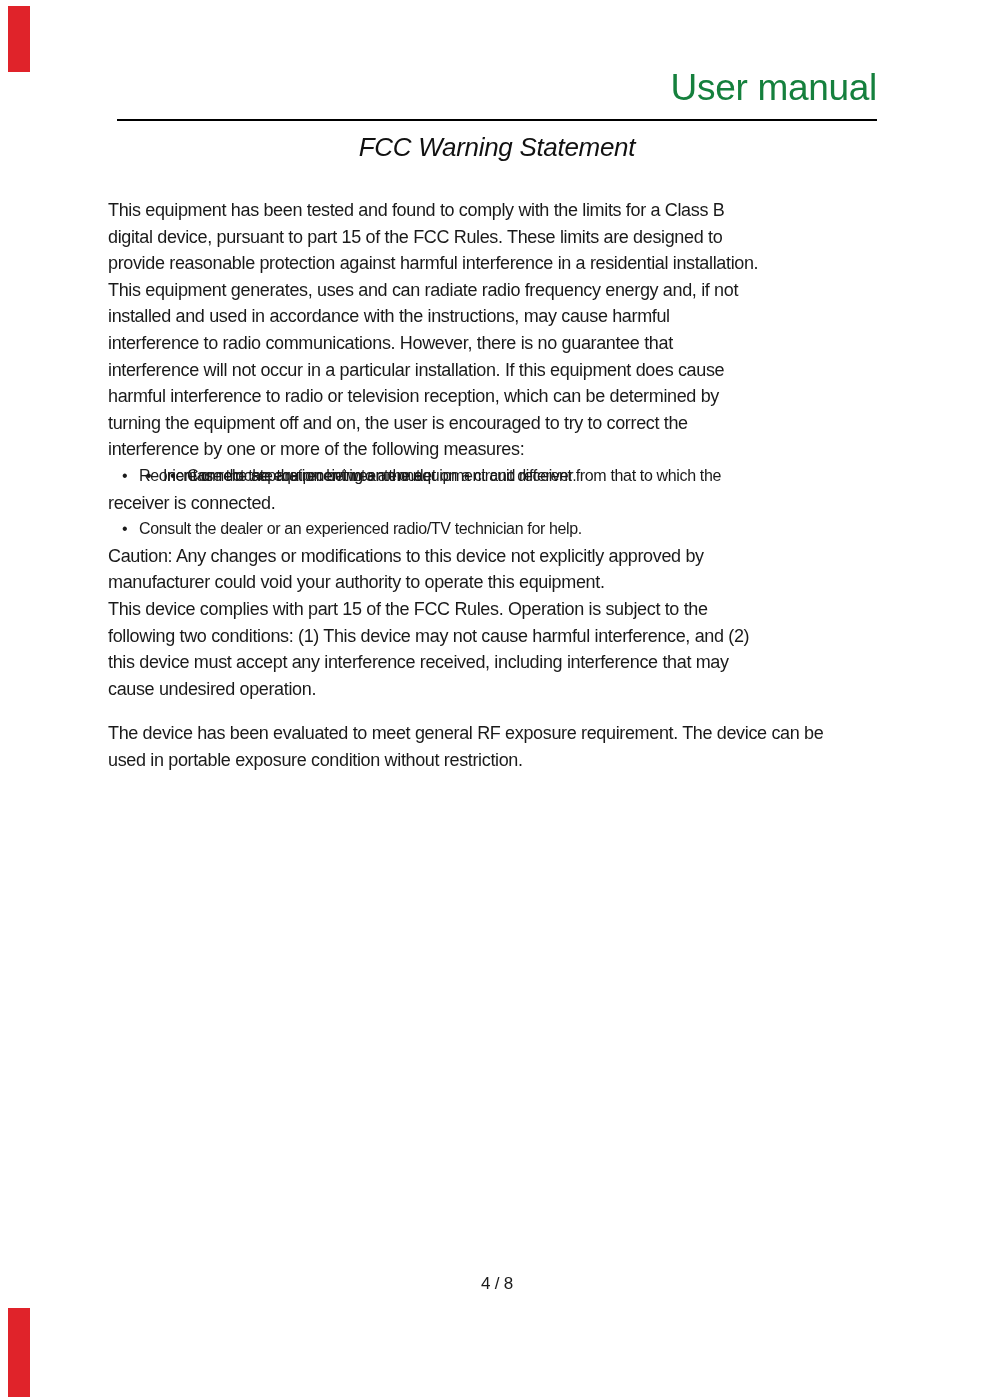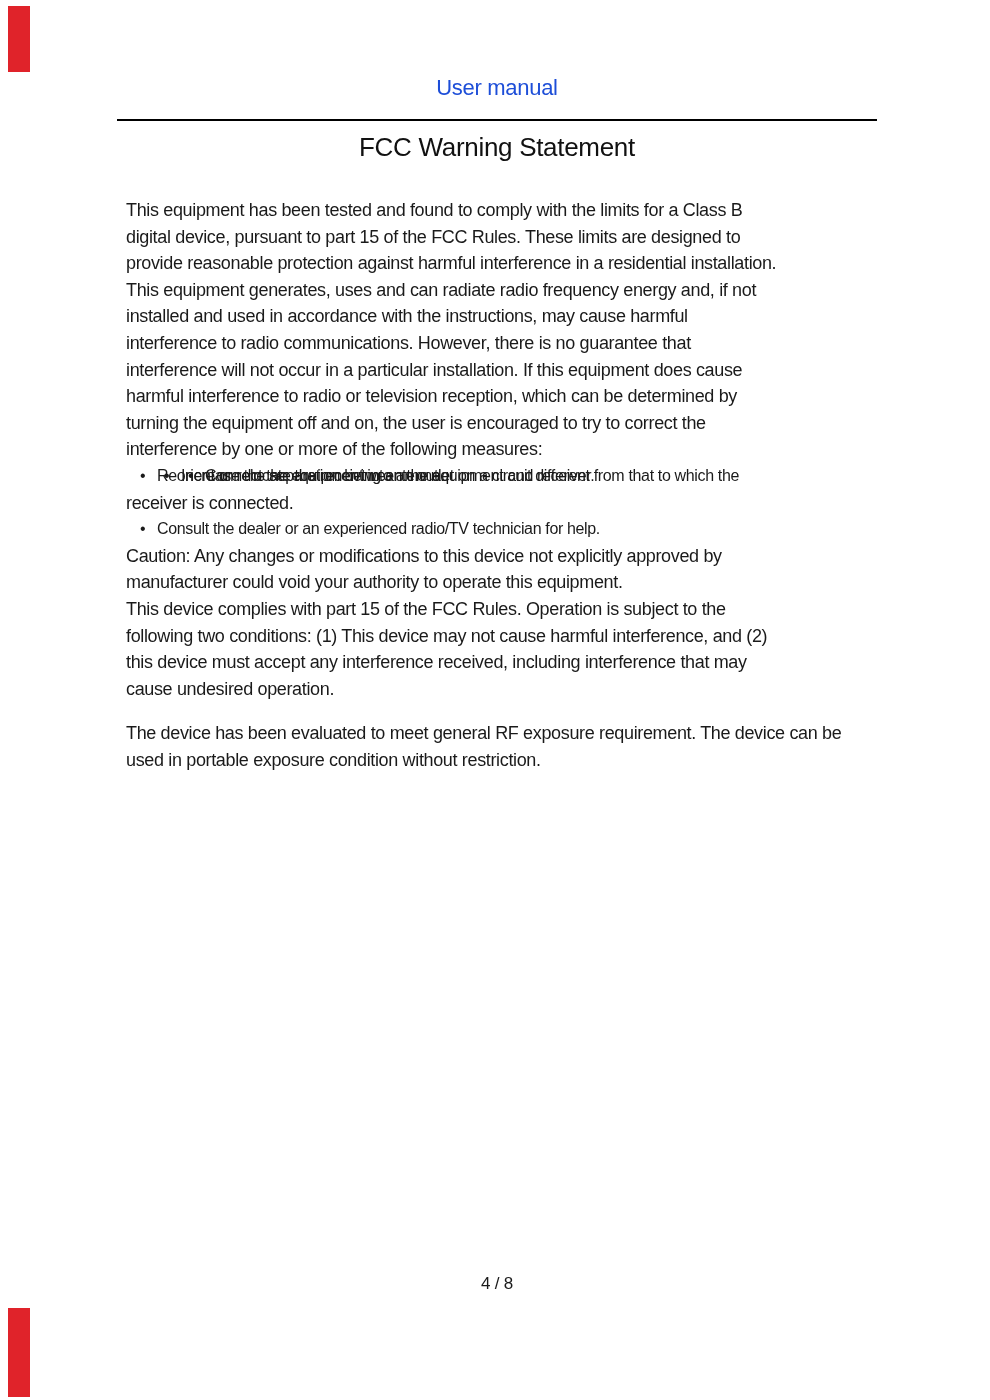--- a/index.html
+++ b/index.html
@@ -4,29 +4,29 @@
 <style>
   html,body{margin:0;padding:0;background:#ffffff;}
   .page{
     position:relative;width:990px;height:1400px;background:#ffffff;overflow:hidden;
     font-family:"Liberation Sans",sans-serif;color:#1a1a1a;
   }
   .redbar{position:absolute;}
   .redbar.top{left:8px;top:6px;width:22px;height:66px;}
   .redbar.bottom{left:8px;top:1308px;width:22px;height:89px;}
   .doc-title{
-    position:absolute;left:117px;top:68px;width:760px;text-align:center;
-    font-size:22px;line-height:40px;letter-spacing:-0.3px;color:#1d4ed8;
+    position:absolute;left:117px;top:68px;width:760px;text-align:right;
+    font-size:37px;line-height:40px;letter-spacing:-0.3px;color:#15803d;
   }
   .title-divider{position:absolute;left:117px;top:119px;width:760px;height:2px;background:#000;}
   .doc-subtitle{
     position:absolute;left:117px;top:130px;width:760px;text-align:center;
-    font-size:26px;line-height:34px;letter-spacing:-0.3px;color:#111;
+    font-size:26px;line-height:34px;letter-spacing:-0.3px;color:#111;font-style:italic;
   }
-  .body-text{position:absolute;left:126px;top:197px;width:790px;}
+  .body-text{position:absolute;left:108px;top:197px;width:790px;}
   .line{white-space:pre;font-size:18px;line-height:26.6px;letter-spacing:-0.35px;color:#1a1a1a;}
   .line.blank{height:18px;}
   .bullet{
     display:inline-block;width:24px;padding-left:7px;box-sizing:border-box;
     font-size:16px;vertical-align:baseline;
   }
   .page-footer{
     position:absolute;left:117px;top:1274px;width:760px;text-align:center;
     font-size:17px;letter-spacing:-0.2px;color:#1a1a1a;
   }

